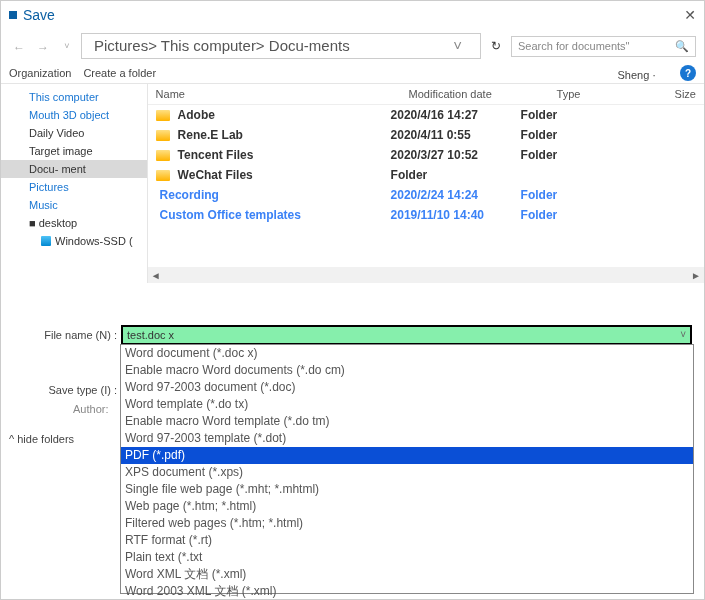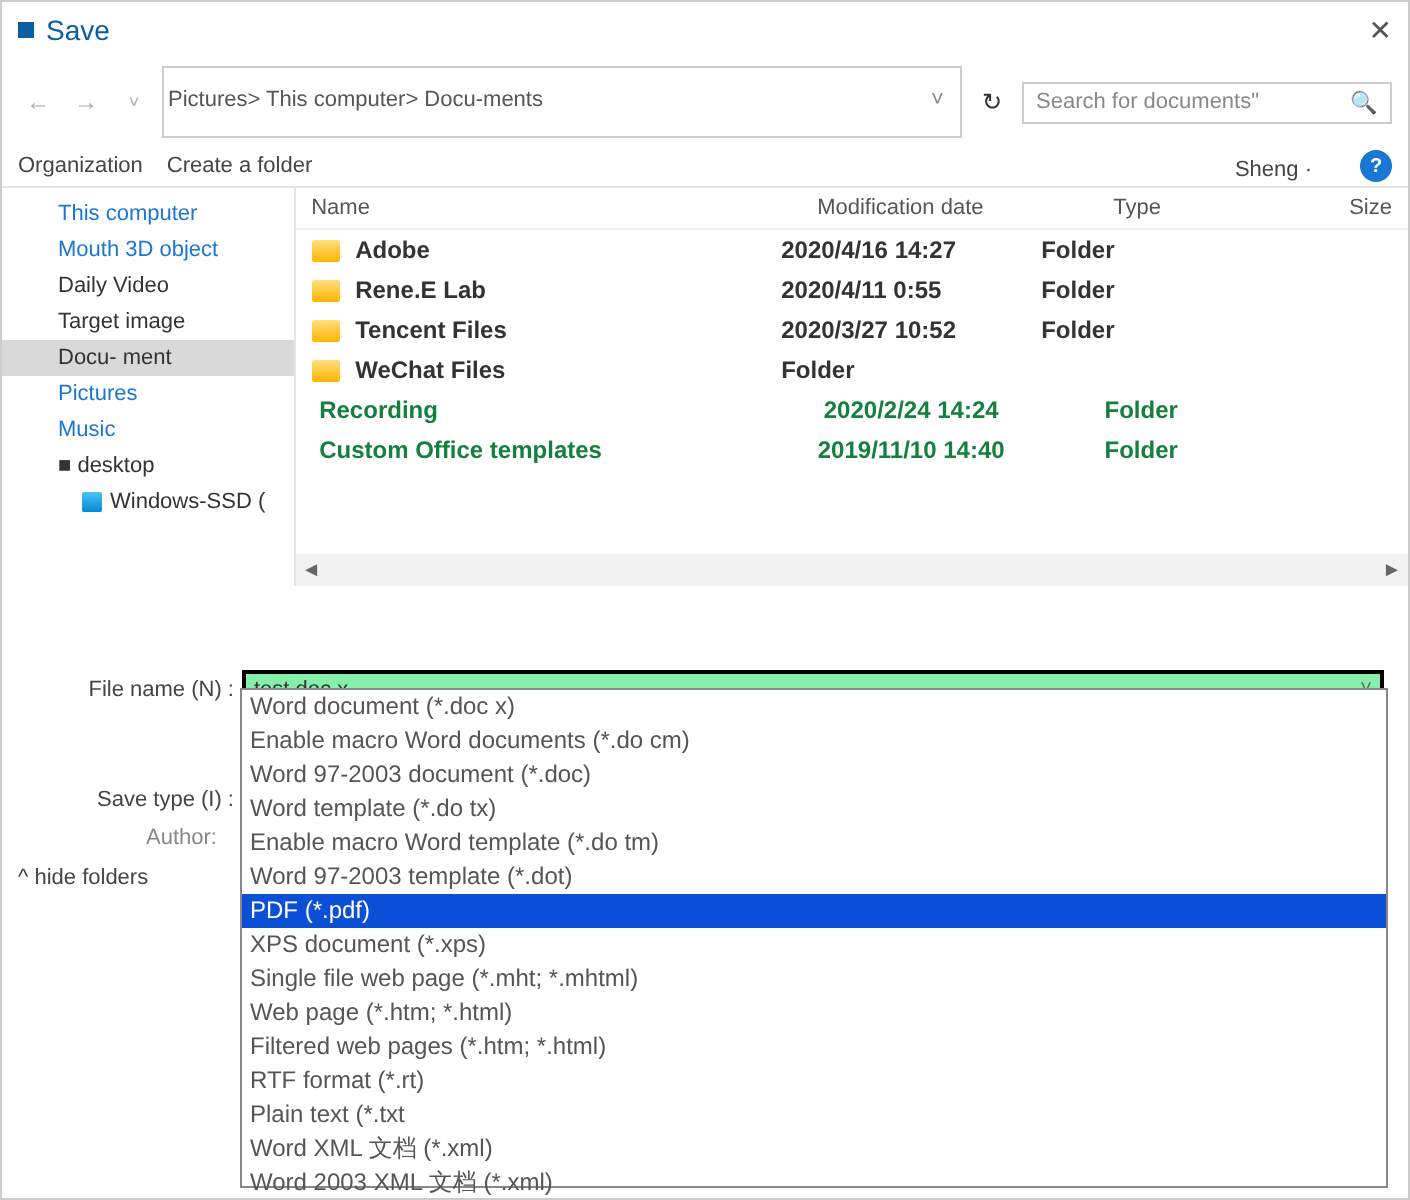--- a/index.html
+++ b/index.html
@@ -4,21 +4,21 @@
 <style>
   * { box-sizing: border-box; font-family: "Segoe UI", Tahoma, sans-serif; }
   body { margin: 0; background: #fff; font-size: 12px; color: #333; width: 705px; }
   .dialog { width: 705px; height: 600px; border: 1px solid #ccc; position: relative; }
   .titlebar { height: 28px; display: flex; align-items: center; padding: 0 8px; }
   .title-sq { width: 8px; height: 8px; background: #0a5fa3; margin-right: 6px; }
   .title-text { color: #0a5fa3; font-size: 14px; }
   .close { margin-left: auto; font-size: 14px; cursor: pointer; color: #555; }
   .navbar { display: flex; align-items: center; padding: 4px 8px; gap: 4px; }
   .nav-arrow { width: 20px; height: 20px; display: flex; align-items: center; justify-content: center; color: #aaa; cursor: pointer; }
-  .path-box { flex: 1; border: 1px solid #ccc; padding: 2px 2px; font-size: 11px; color: #555; line-height: 1.2; height: 36px; display: flex; align-items: center; }
+  .path-box { flex: 1; border: 1px solid #ccc; padding: 2px 12px; font-size: 15px; color: #555; line-height: 1.2; height: 26px; display: flex; align-items: center; }
   .dd-arrow { padding: 0 6px; color: #888; cursor: pointer; }
   .refresh { padding: 0 6px; color: #333; cursor: pointer; }
   .search-box { width: 185px; border: 1px solid #ccc; padding: 3px 6px; display: flex; align-items: center; font-size: 11px; color: #888; }
   .search-box .gl { margin-left: auto; color: #555; }
   .toolbar2 { display: flex; align-items: center; padding: 2px 8px; font-size: 11px; color: #444; }
   .toolbar2 .sp { width: 12px; }
   .toolbar2 .right { margin-left: auto; display: flex; align-items: flex-end; gap: 24px; }
   .help { width: 16px; height: 16px; border-radius: 50%; background: #1976d2; color: #fff; display: flex; align-items: center; justify-content: center; font-size: 10px; font-weight: bold; }
   .main { display: flex; height: 200px; border-top: 1px solid #e5e5e5; }
   .sidebar { width: 152px; border-right: 1px solid #e5e5e5; padding: 4px 0; overflow: hidden; }
@@ -29,21 +29,21 @@
   .drive-icon { width: 10px; height: 10px; background: linear-gradient(to bottom,#4fc3f7,#0288d1); border-radius: 1px; }
   .filelist { flex: 1; position: relative; }
   .fl-head { display: flex; padding: 4px 8px; font-size: 11px; color: #555; border-bottom: 1px solid #eee; gap: 18px; }
   .col-name { width: 235px; }
   .col-mod { width: 130px; }
   .col-type { width: 100px; }
   .col-size { flex: 1; }
   .fl-row { display: flex; padding: 2px 8px; font-size: 12px; align-items: center; height: 20px; font-weight: bold; }
   .folder-icon { width: 14px; height: 11px; background: linear-gradient(to bottom,#ffe082,#ffb300); border-radius: 1px; margin-right: 8px; display: inline-block; }
   .fl-row .col-name { display: flex; align-items: center; }
-  .fl-row.orange { color: #15803d; text-align: center; }
+  .fl-row.orange { color: #3b82f6; }
   .scrollbar-bot { height: 16px; background: #f1f1f1; display: flex; align-items: center; }
   .scrollbar-bot .ar { width: 16px; text-align: center; color: #666; cursor: pointer; font-size: 10px; }
   .scrollbar-bot .track { flex: 1; }
   .form-area { padding: 6px 12px; font-size: 11px; }
   .form-row { display: flex; align-items: center; margin-bottom: 4px; margin-top: 36px; }
   .form-label { width: 108px; text-align: right; padding-right: 4px; color: #444; }
   .form-input { flex: 1; border: 2px solid #000000; padding: 2px 4px; font-size: 11px; background: #86efac; position: relative; }
   .combo-arrow { position: absolute; right: 4px; top: 2px; color: #666; font-size: 10px; }
   .savetype { background: #e3eefb; border: 1px solid #4a90d9; }
   .author-row { padding-left: 60px; color: #888; font-size: 11px; margin-top: 4px; }

